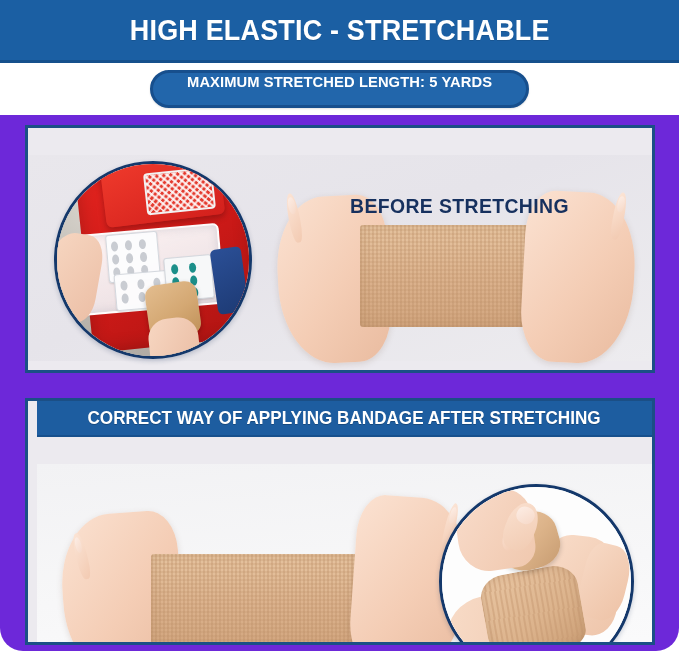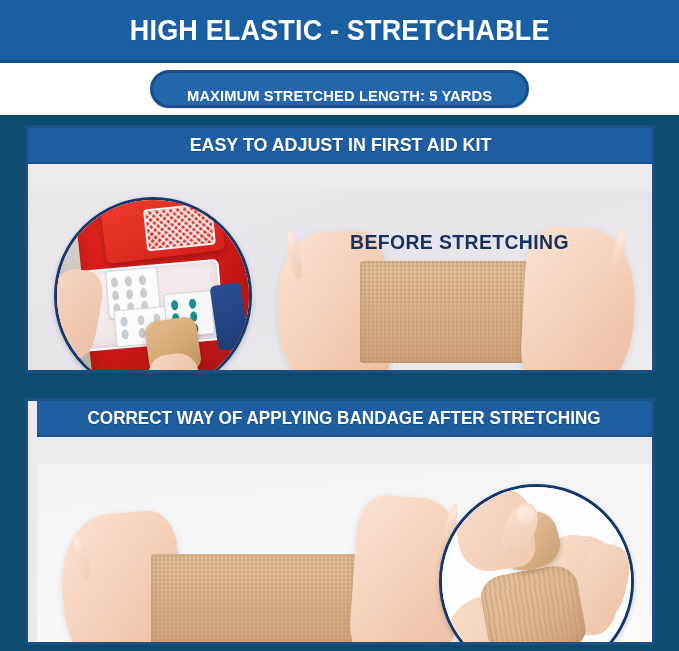--- a/index.html
+++ b/index.html
@@ -1,20 +1,20 @@
 <!DOCTYPE html>
 <html><head>
 <meta charset="utf-8">
 <style>
   html,body{margin:0;padding:0;background:#fff;}
   body{
     width:679px;height:651px;overflow:hidden;position:relative;
     font-family:"Liberation Sans","DejaVu Sans",sans-serif;
   }
-  .page{position:absolute;inset:0;background:#0c4a6e;}
+  .page{position:absolute;inset:0;background:#6d28d9;border-radius:23px;}
 
   
   .header-band{
     position:absolute;left:0;top:0;width:679px;height:60px;
     background:#1b5fa3;
     border-bottom:3px solid #15508c;
     display:flex;align-items:center;justify-content:center;
   }
   .header-title{
     color:#ffffff;font-size:29px;font-weight:700;letter-spacing:0.2px;
@@ -22,21 +22,21 @@
     text-shadow:0 1px 0 rgba(0,0,0,0.10);
   }
 
   
   .badge-strip{
     position:absolute;left:0;top:63px;width:679px;height:52px;
     display:flex;align-items:center;justify-content:center;background:#ffffff;
   }
   .badge{
     background:#2266ab;border:3px solid #174f8d;border-radius:22px;
-    height:32px;padding:0 26px;display:flex;align-items:flex-end;justify-content:center;
+    height:32px;padding:0 26px;display:flex;align-items:flex-start;justify-content:center;
     box-shadow:0 1px 2px rgba(0,0,0,0.12);
   }
   .badge-label{
     color:#ffffff;font-size:15.5px;font-weight:700;white-space:nowrap;
     transform:scaleX(0.95);transform-origin:center;letter-spacing:0.1px;
   }
 
   
   .panel{
     position:absolute;left:25px;width:630px;
@@ -251,23 +251,20 @@
   </div>
 
   <div class="badge-strip">
     <div class="badge">
       <span class="badge-label">MAXIMUM STRETCHED LENGTH: 5 YARDS</span>
     </div>
   </div>
 
   <div class="panel one">
 
-    <div class="panel-header">
-      <div class="panel-header-title">EASY TO ADJUST IN FIRST AID KIT</div>
-    </div>
 
     <div class="panel-body">
 
       <div class="circle-photo circle-one">
         <div class="kit-scene">
           <div class="kit-floor"></div>
           <div class="kit-case"></div>
           <div class="kit-lid"></div>
           <div class="kit-mesh"></div>
           <div class="kit-pouch"></div>

